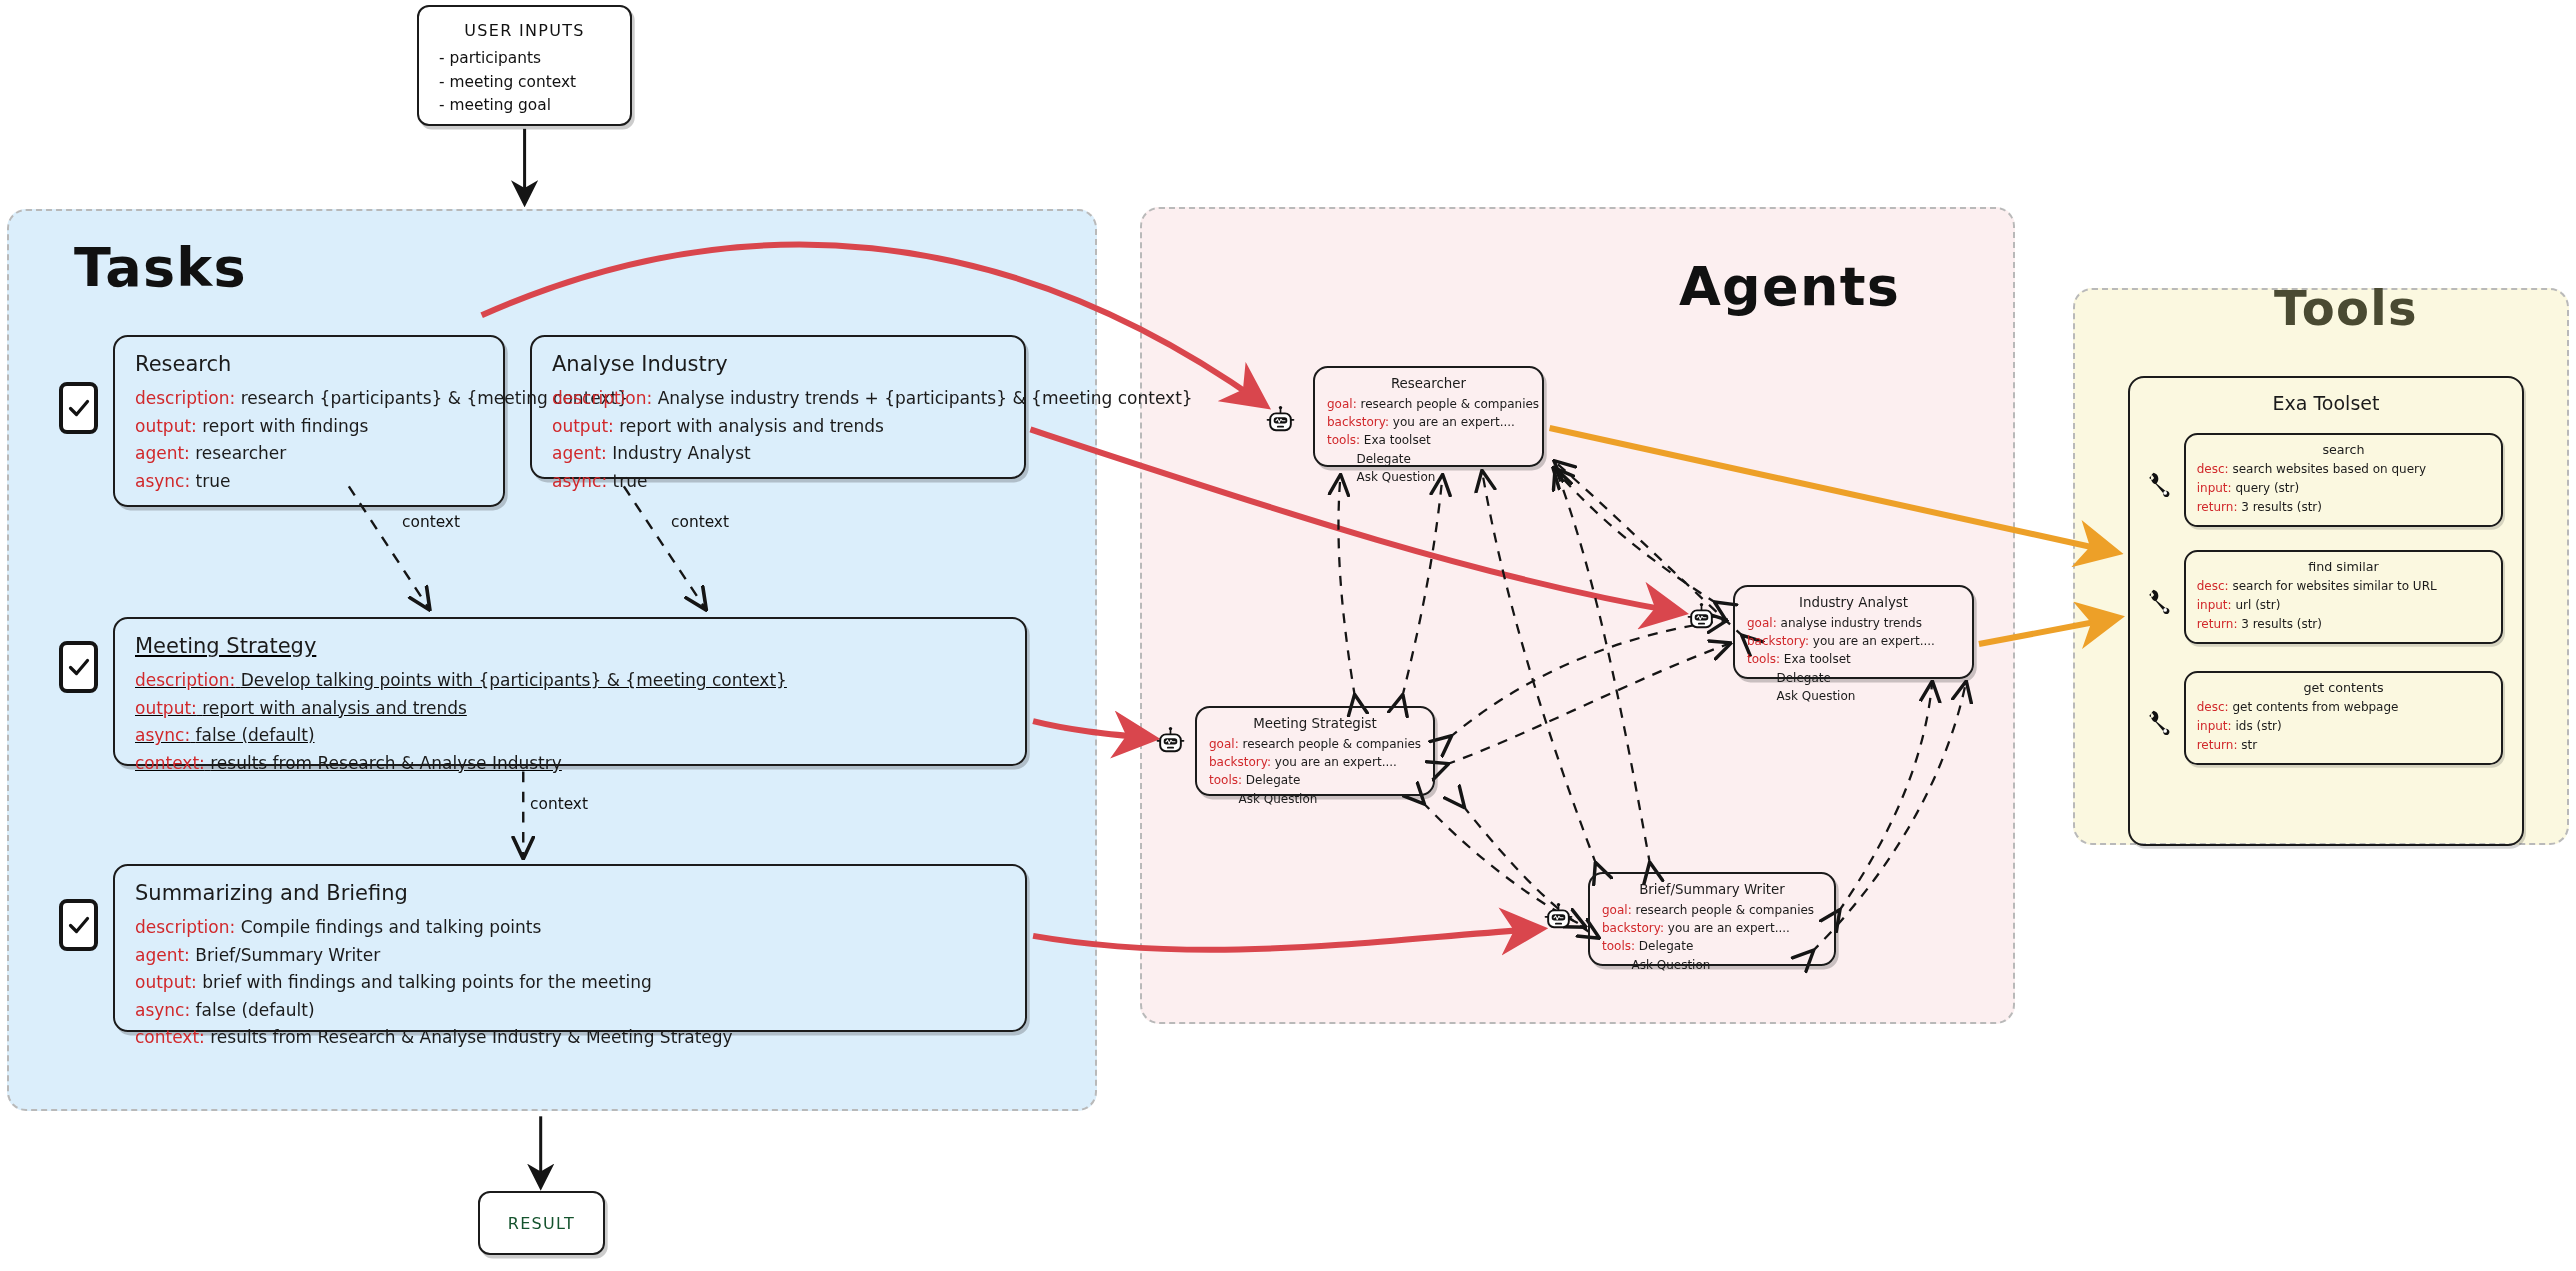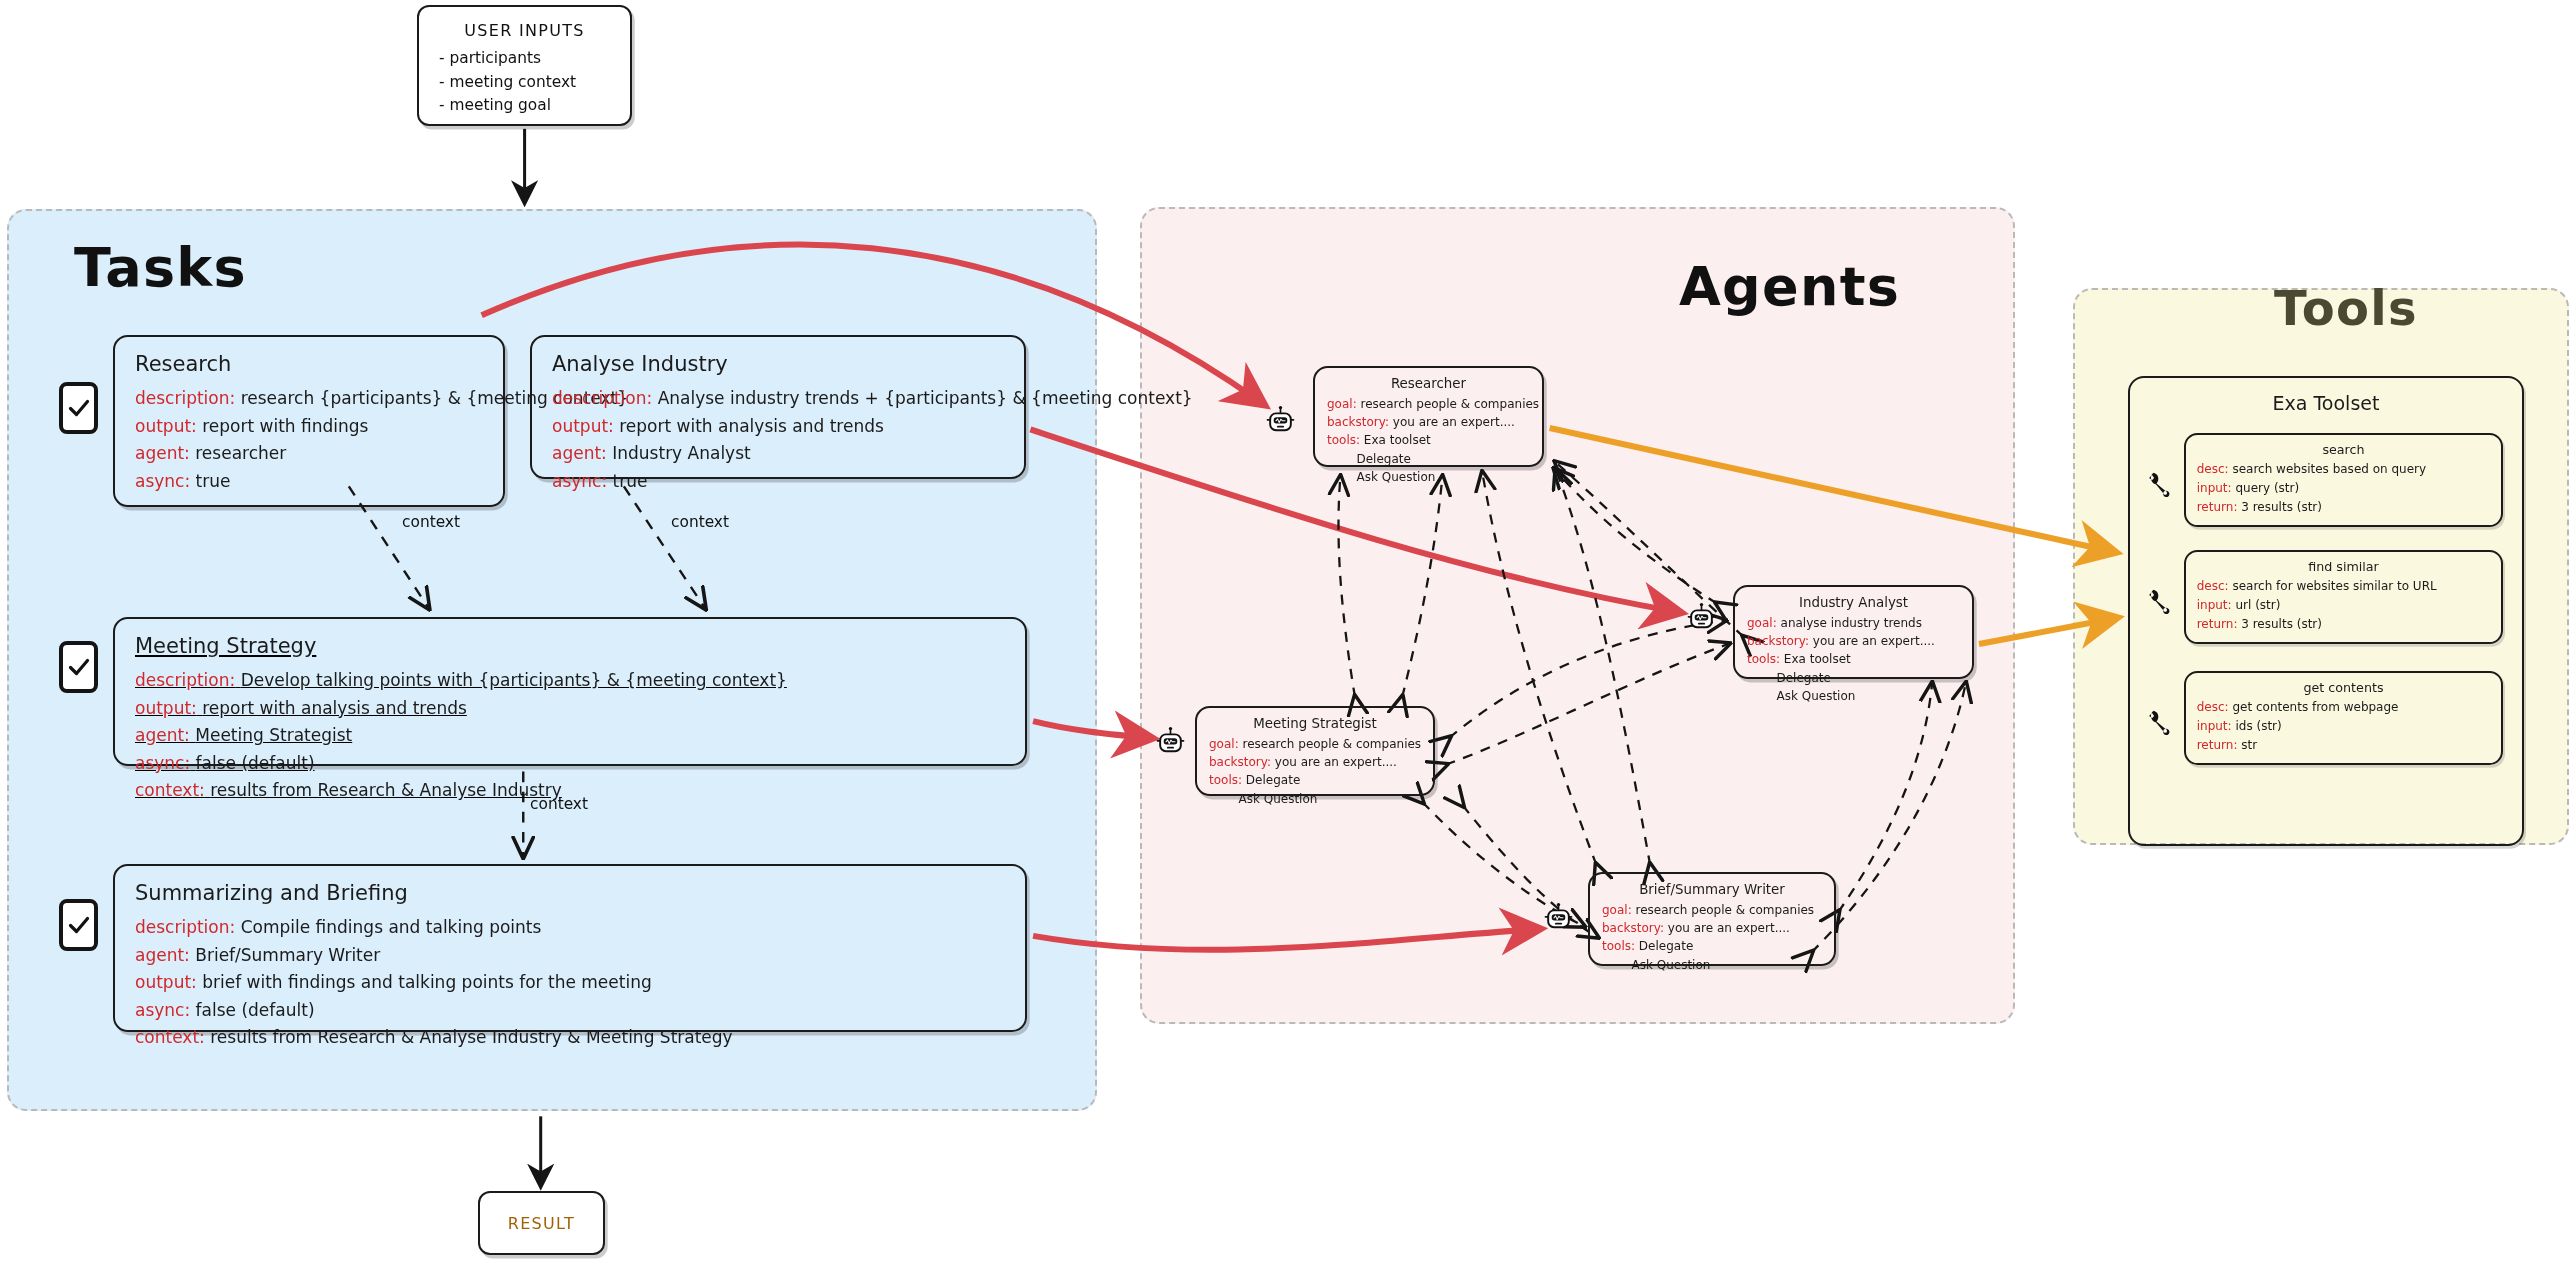--- a/index.html
+++ b/index.html
@@ -30,21 +30,21 @@
 
   
   #user-inputs{left:417px;top:5.4px;width:215px;height:121px;border-radius:12px;}
   #user-inputs .ui-title{position:absolute;left:0;right:0;top:13.4px;text-align:center;
         font-size:16px;letter-spacing:1.3px;color:#111;}
   #user-inputs .ui-list{position:absolute;left:20px;top:40px;font-size:15.4px;line-height:1.5;color:#111;}
 
   
   #result-box{left:478px;top:1191px;width:127px;height:64px;border-radius:12px;}
   #result-box span{position:absolute;inset:0;display:flex;align-items:center;justify-content:center;
-        font-size:16px;letter-spacing:1.3px;color:#a16207;}
+        font-size:16px;letter-spacing:1.3px;color:#14532d;}
 
   
   .task-card{padding:14.8px 20px 12px 20px;}
   .task-card .t-name{font-size:21px;margin-bottom:9.4px;}
   #task-research     {left:113px; top:335px;  width:392px; height:172px;}
   #task-analyse      {left:530px; top:335px;  width:496px; height:144px;}
   #task-strategy     {left:113px; top:617px;  width:914px;height:149px;text-decoration:underline;}
   #task-summarizing  {left:113px; top:864px; width:914px;height:168px;}
 
   
@@ -187,21 +187,20 @@
     <div class="kv"><span class="k">description:</span> <span>Analyse industry trends + {participants} &amp; {meeting context}</span></div>
     <div class="kv"><span class="k">output:</span> <span>report with analysis and trends</span></div>
     <div class="kv"><span class="k">agent:</span> <span>Industry Analyst</span></div>
     <div class="kv"><span class="k">async:</span> <span>true</span></div>
   </div>
 
   <div class="card task-card" id="task-strategy">
     <div class="ttl t-name">Meeting Strategy</div>
     <div class="kv"><span class="k">description:</span> <span>Develop talking points with {participants} &amp; {meeting context}</span></div>
     <div class="kv"><span class="k">output:</span> <span>report with analysis and trends</span></div>
-    <div class="kv"><span class="k">agent:</span> <span>Meeting Strategist</span></div>
     <div class="kv"><span class="k">async:</span> <span>false (default)</span></div>
     <div class="kv"><span class="k">context:</span> <span>results from Research &amp; Analyse Industry</span></div>
   </div>
 
   <div class="card task-card" id="task-summarizing">
     <div class="ttl t-name">Summarizing and Briefing</div>
     <div class="kv"><span class="k">description:</span> <span>Compile findings and talking points</span></div>
     <div class="kv"><span class="k">agent:</span> <span>Brief/Summary Writer</span></div>
     <div class="kv"><span class="k">output:</span> <span>brief with findings and talking points for the meeting</span></div>
     <div class="kv"><span class="k">async:</span> <span>false (default)</span></div>

